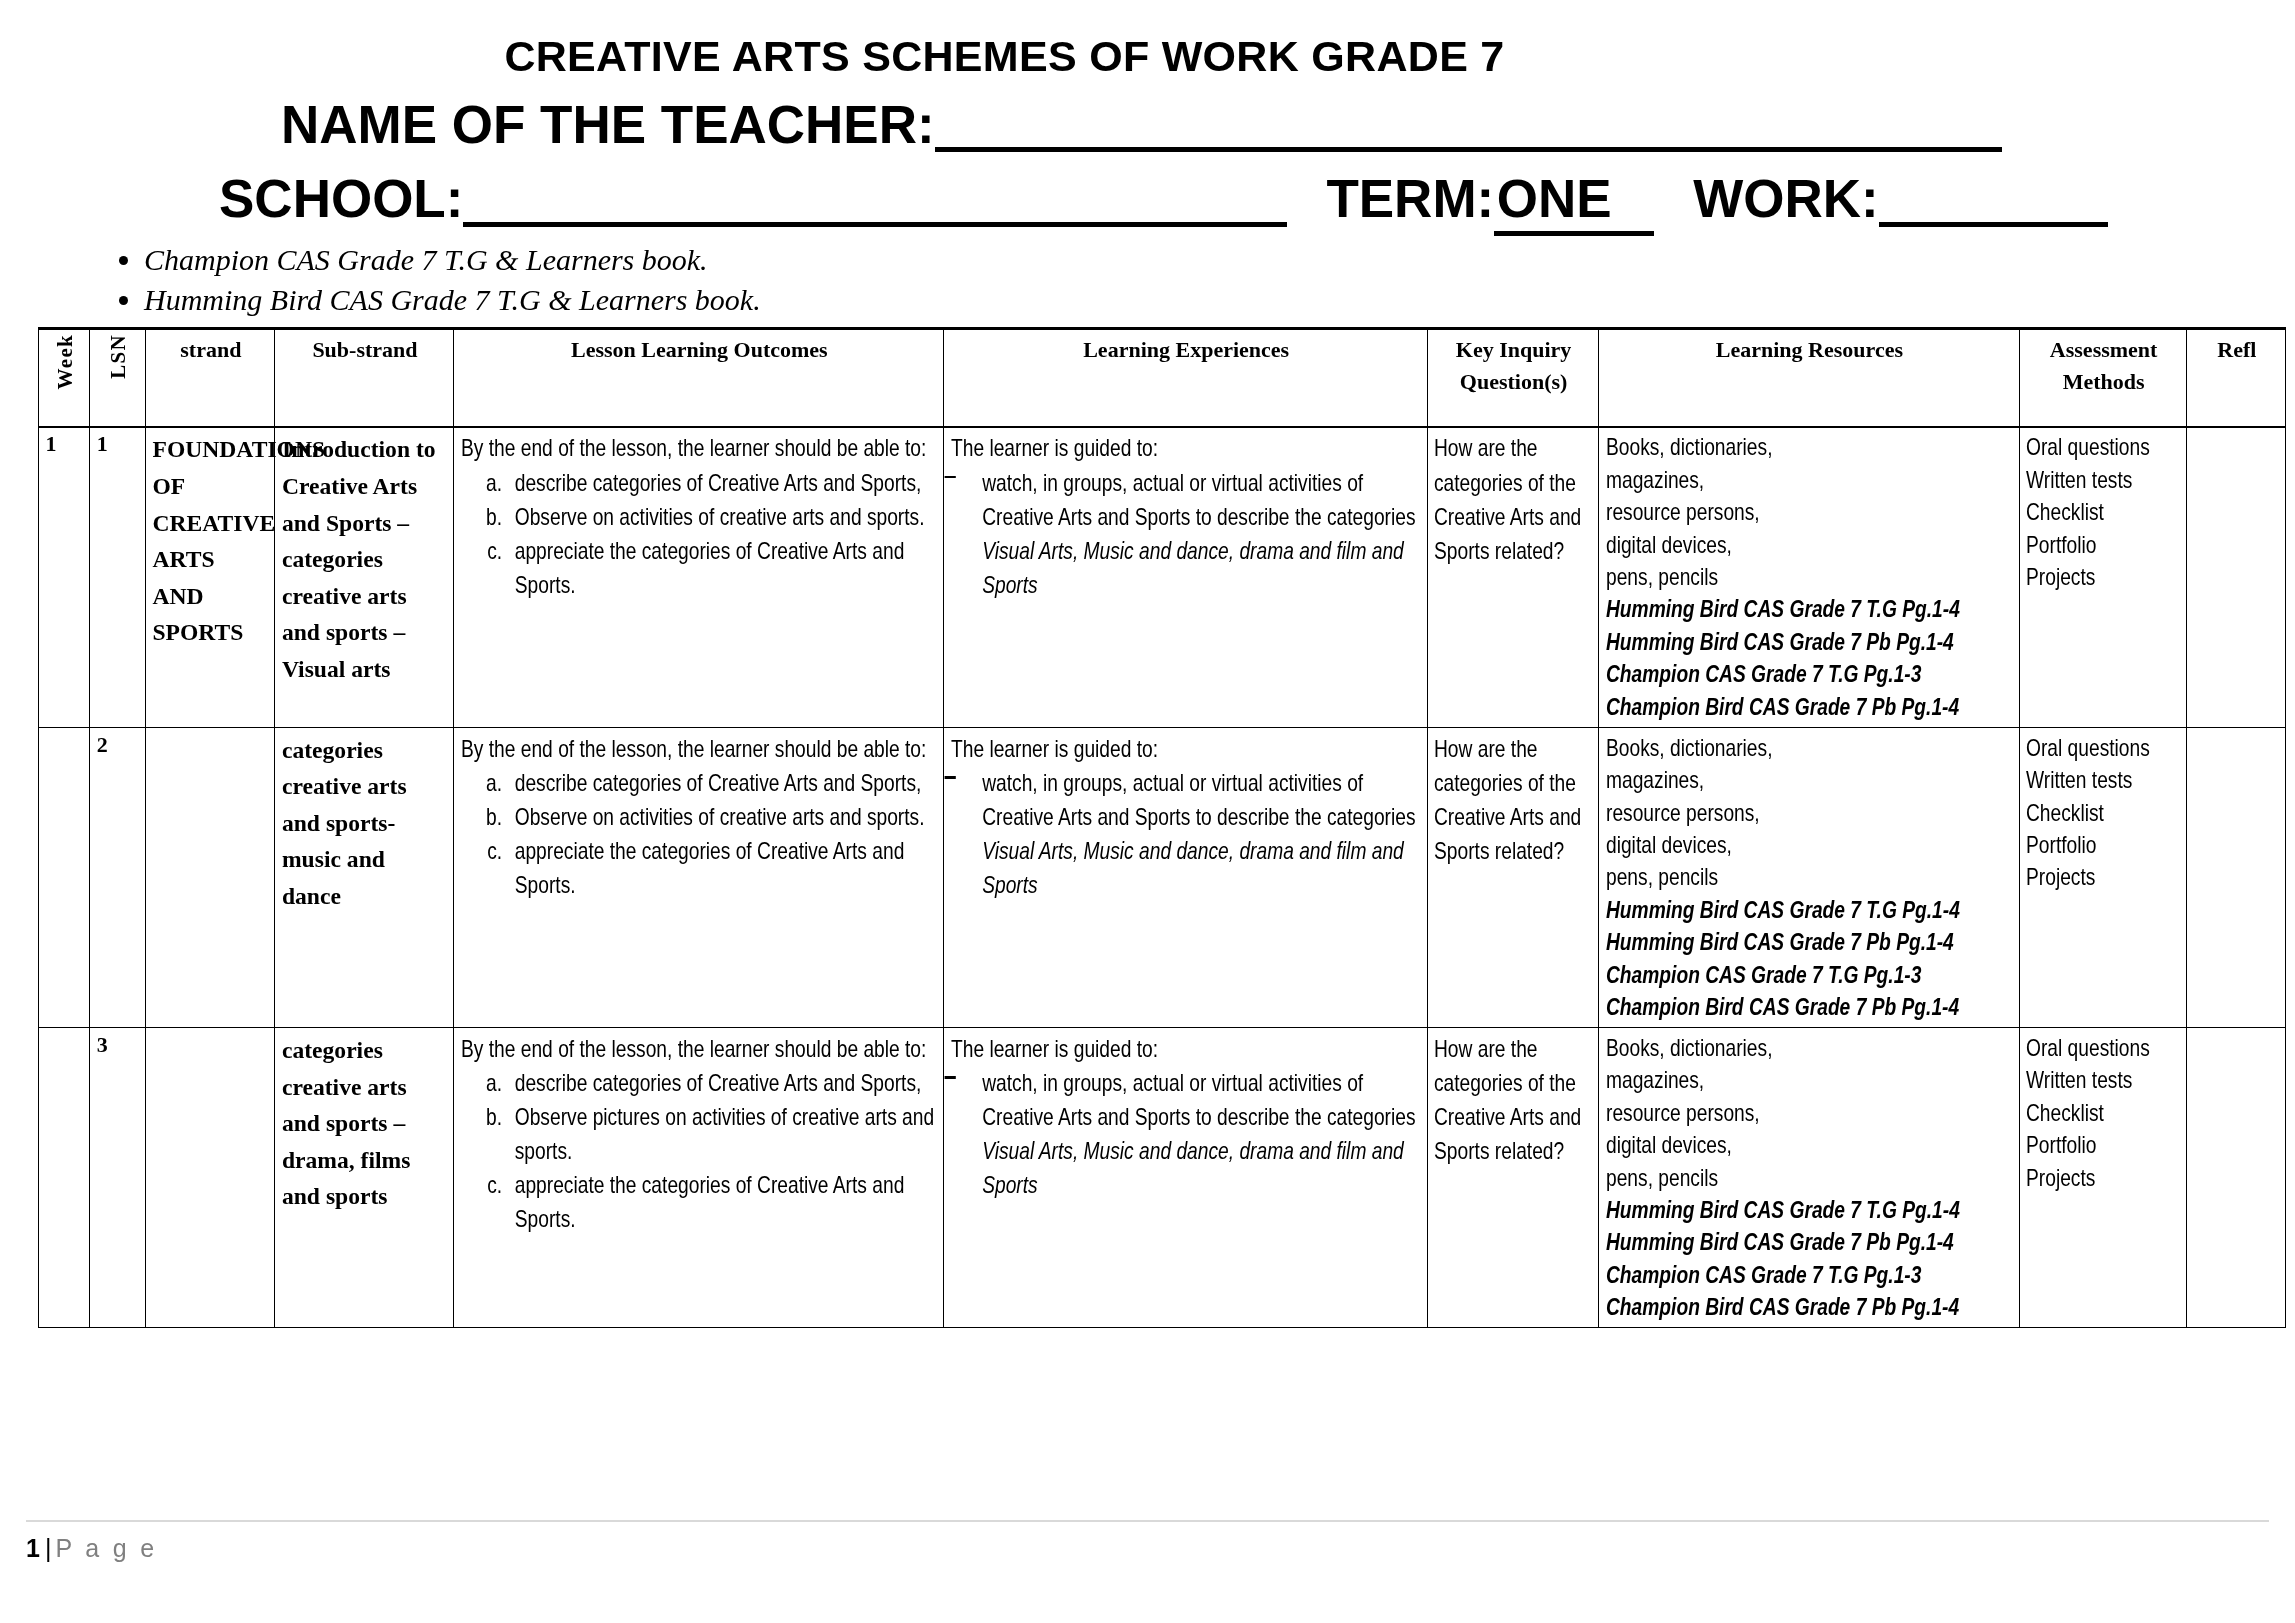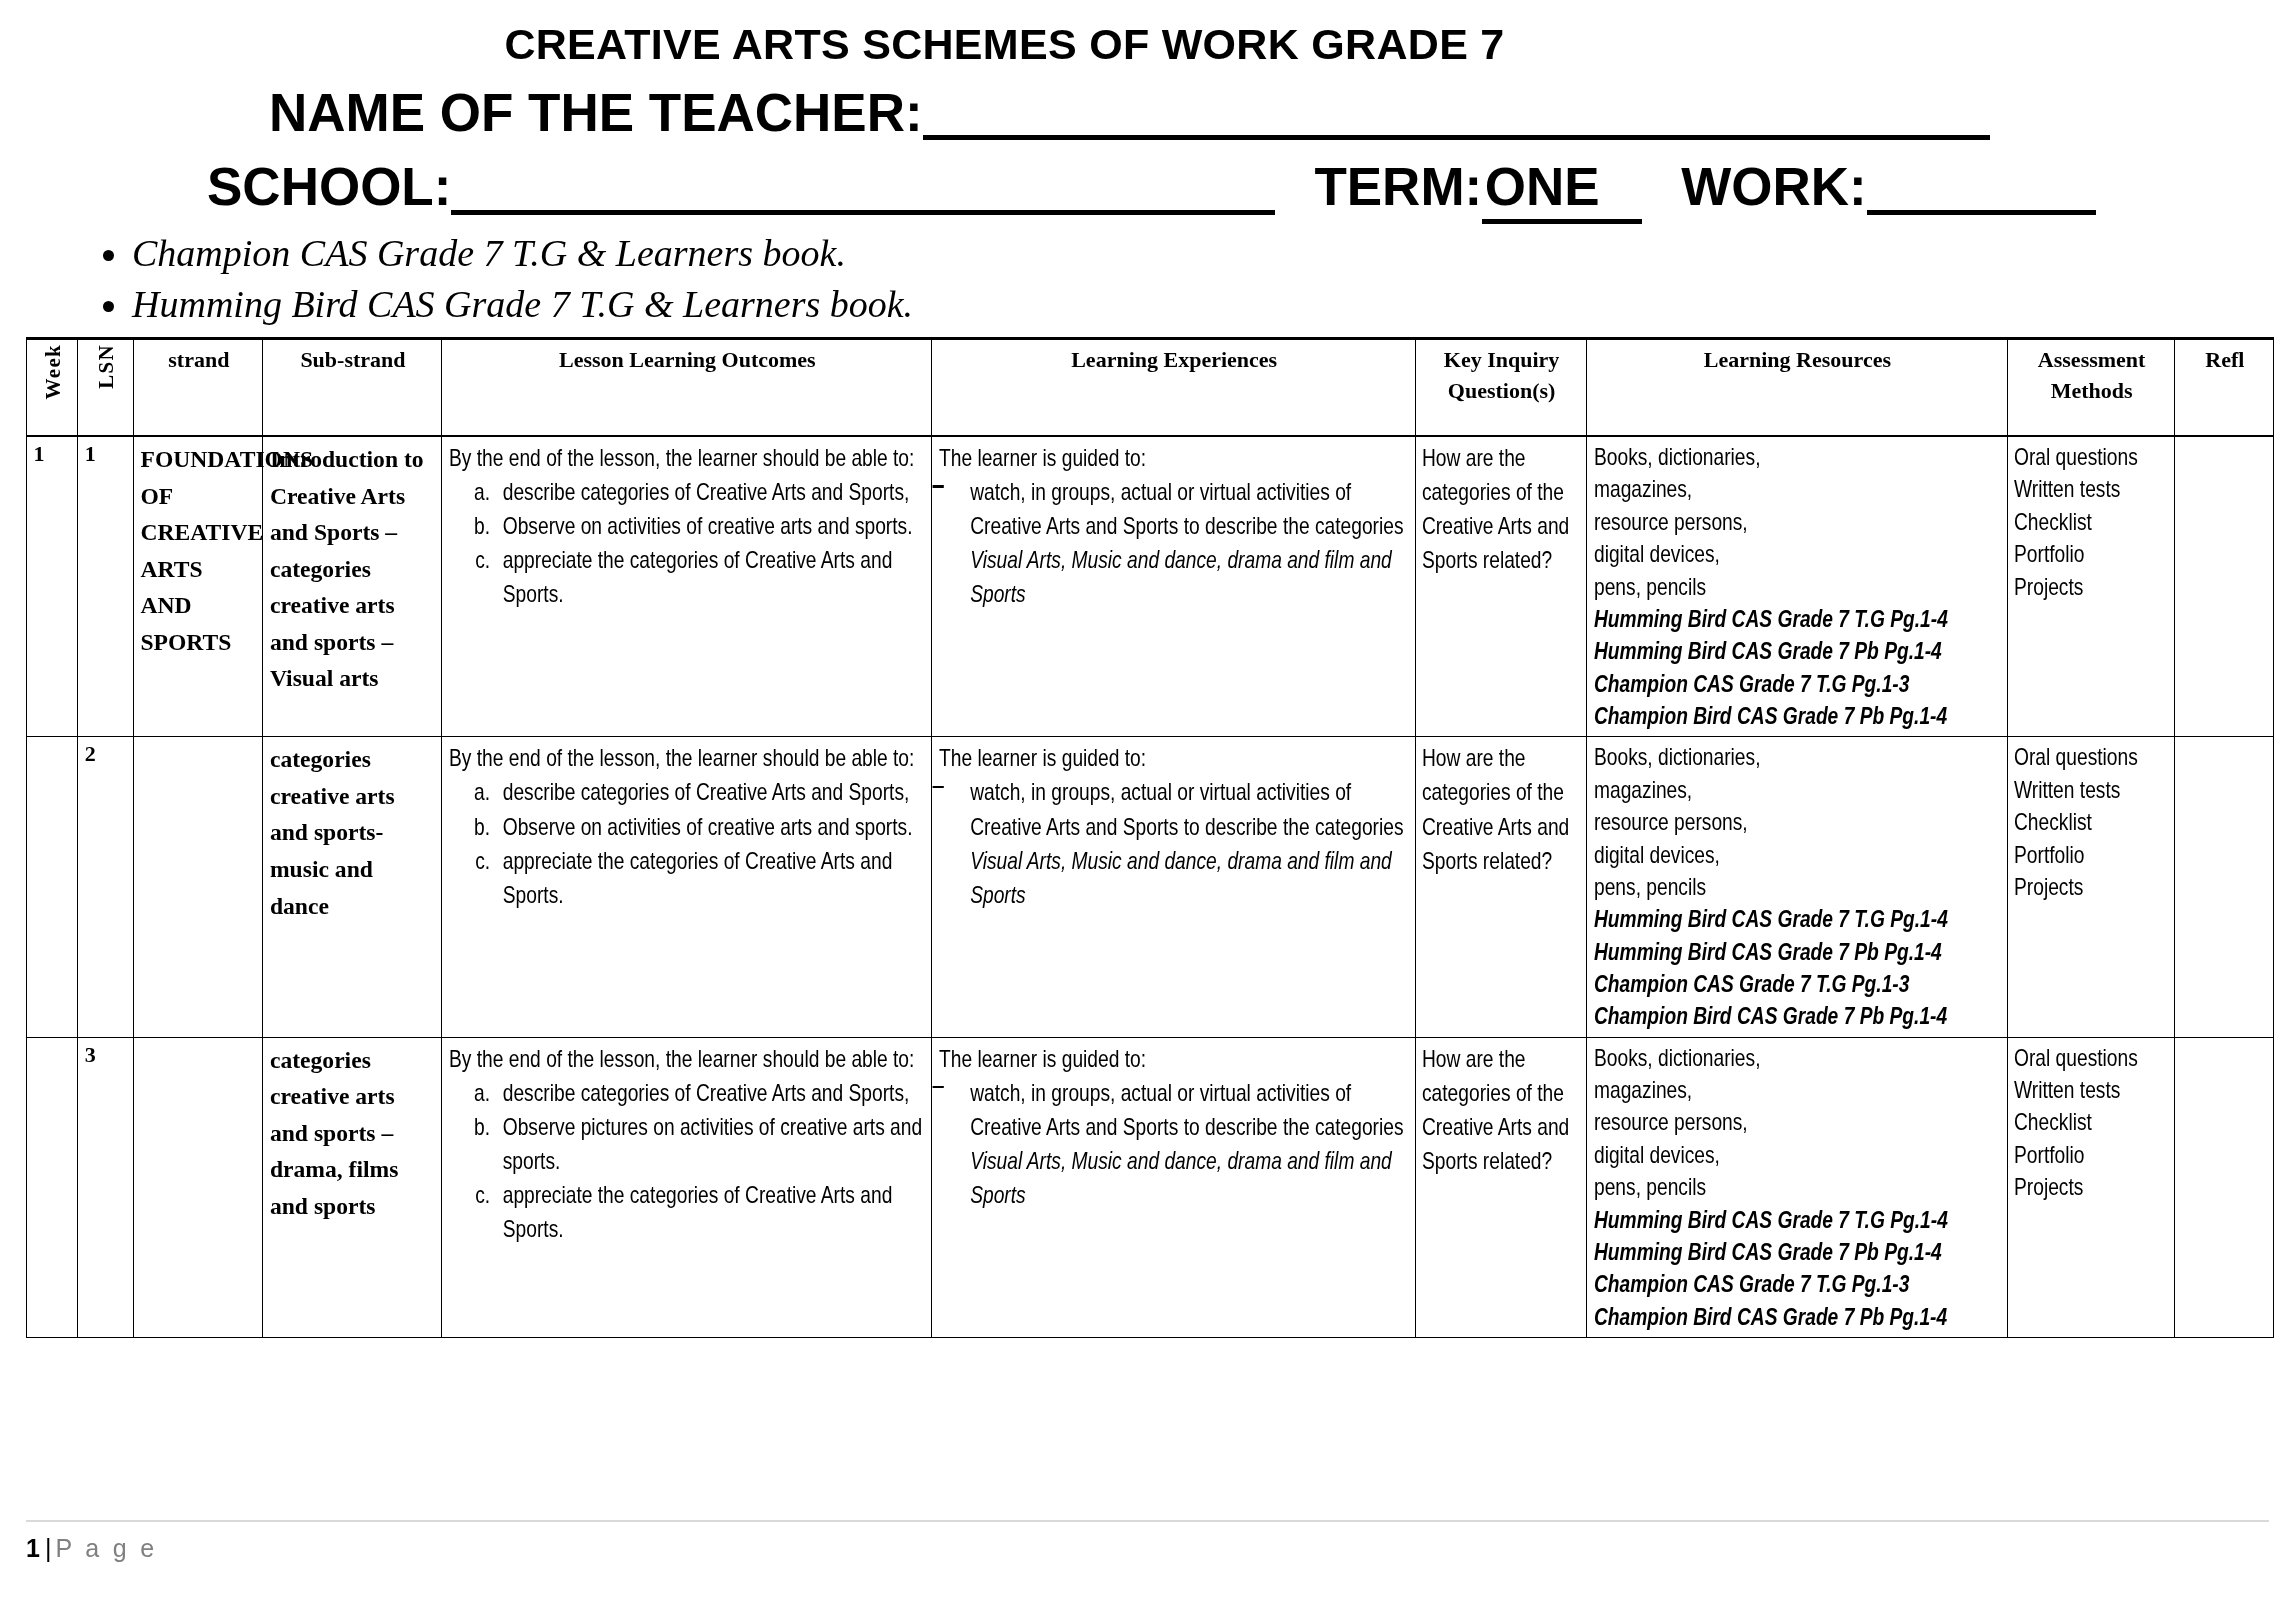--- a/index.html
+++ b/index.html
@@ -10,21 +10,21 @@
     background: #ffffff;
     font-family: "Liberation Serif", serif;
     position: relative;
     overflow: hidden;
   }
 
   .page {
     position: relative;
     width: 2009px;
     height: 1623px;
-    padding: 4px;
+    padding: 16px;
   }
 
   
   .doc-title {
     text-align: center;
     font-family: "Liberation Sans", sans-serif;
     font-weight: bold;
     font-size: 43px;
     letter-spacing: 0.3px;
     padding-top: 18.3px;
@@ -72,21 +72,21 @@
     text-decoration: underline;
     padding-left: 46px;
     padding-top: 14.4px;
   }
   .ref-list {
     margin: 3.9px 0 0 0;
     padding-left: 128px;
     list-style: disc;
     font-family: "Liberation Serif", serif;
     font-style: italic;
-    font-size: 38px;
+    font-size: 30px;
     line-height: 1.35;
   }
   .ref-list li { margin: 0; padding: 0; }
 
   
   .tbl-wrap {
     padding: 6.5px 0 0 22px;
     width: 2271px;
   }
   table.sow {

